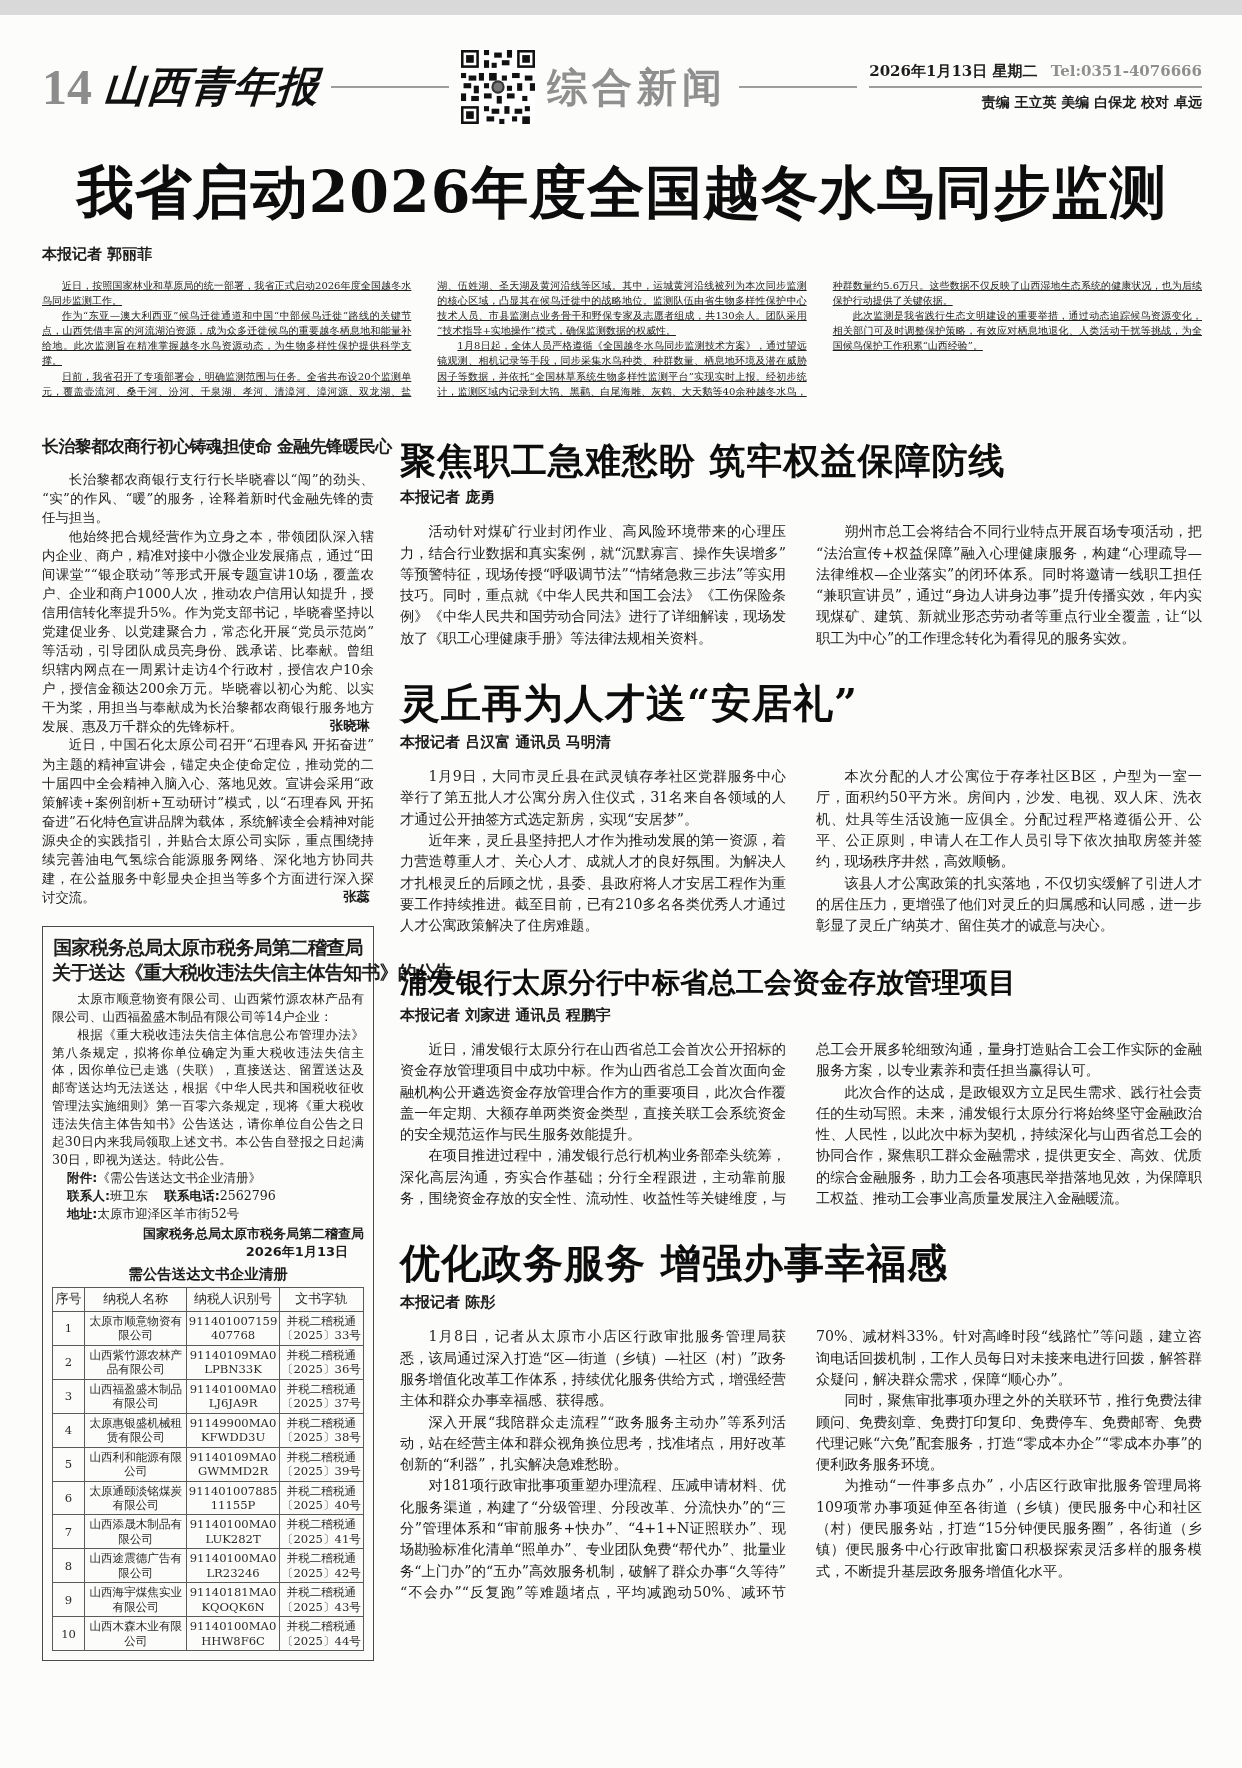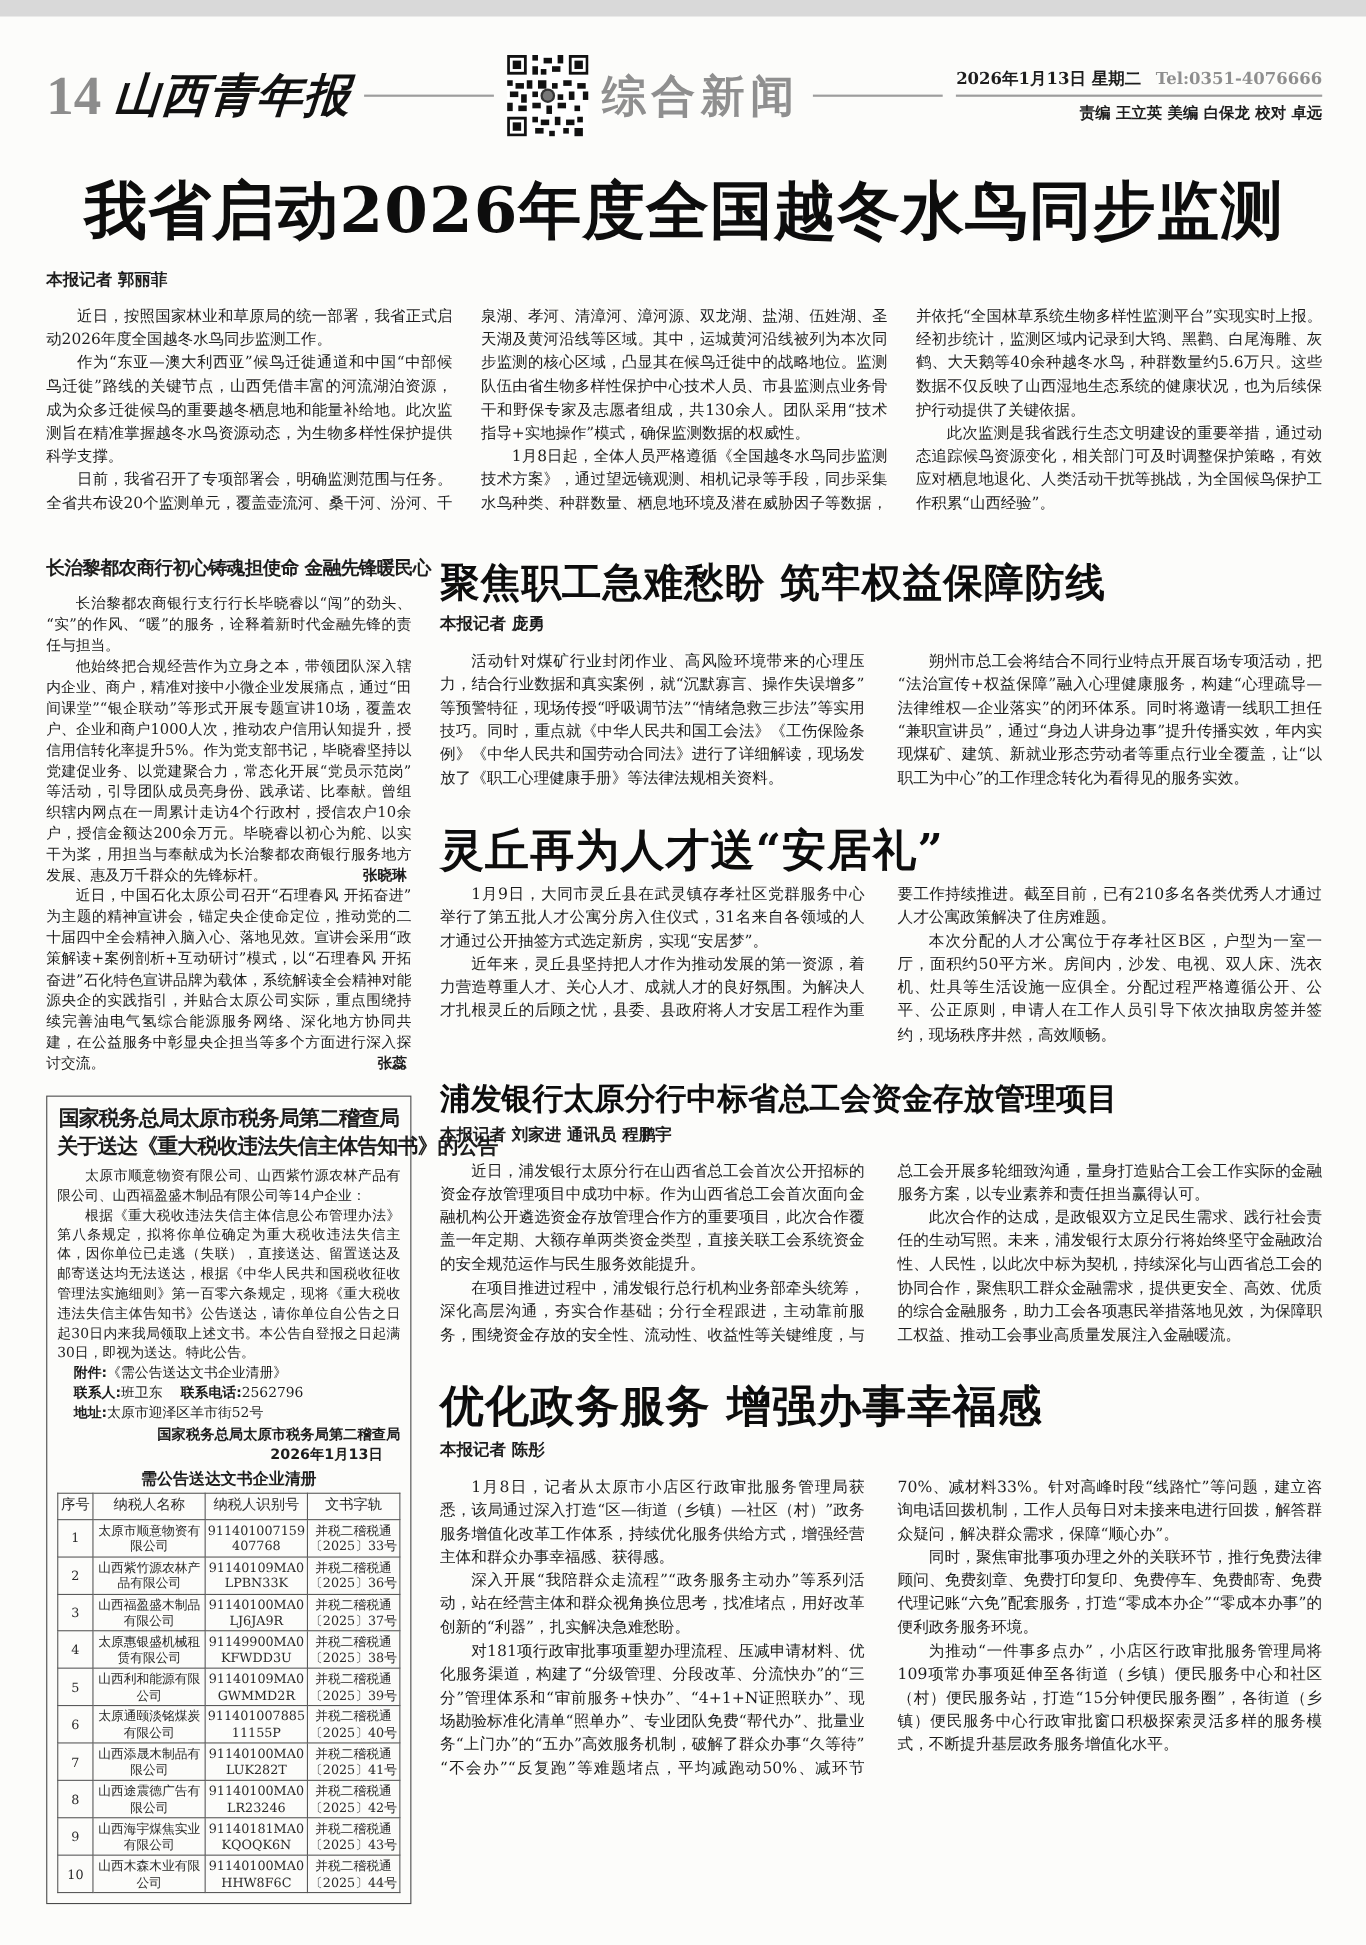--- a/index.html
+++ b/index.html
@@ -22,21 +22,21 @@
   .header-right { display:flex; flex-direction:column; justify-content:center; flex:none; }
   .header-right .row1 { font-size:15px; font-weight:bold; padding-bottom:5px; white-space:nowrap; }
   .header-right .row1 .tel { color:#8f8f8f; margin-left:8px; }
   .header-right .divider { height:2px; background:#9d9d9d; }
   .header-right .row2 { font-size:14px; font-weight:bold; padding-top:6px; text-align:right; white-space:nowrap; }
   
   .lead-title { text-align:center; font-size:57px; font-weight:900; letter-spacing:1px;
                 margin:30px 0 20px; line-height:1.15; font-family:"DejaVu Serif",serif; color:#0d0d0d; }
   .byline { font-weight:bold; font-size:15px; margin:4px 0 14px;
             font-family:"DejaVu Sans","Liberation Sans",sans-serif; }
-  .lead-body { column-count:3; column-gap:26px; font-size:14px; line-height:1.52; text-align:justify; }
+  .lead-body { column-count:3; column-gap:26px; font-size:10px; line-height:1.52; text-align:justify;text-decoration:underline; }
   p.para { text-indent:2em; margin:0; }
   
   .main-grid { display:flex; gap:26px; margin-top:30px; }
   .col-left { width:332px; flex:none; }
   .col-right { flex:1; min-width:0; }
   
   .l-title-sans { font-family:"DejaVu Sans","Liberation Sans",sans-serif; font-weight:900; font-size:17px;
                   letter-spacing:-0.6px; text-align:center; margin:6px 0 12px; white-space:nowrap; }
   .l-title-serif { font-weight:900; font-size:25px; text-align:center; margin:20px 0 12px; letter-spacing:0.5px; }
   .l-body { font-size:13.4px; line-height:1.42; text-align:justify; }
@@ -279,24 +279,26 @@
         <h2 class="r-title sz-md">聚焦职工急难愁盼  筑牢权益保障防线</h2>
         <div class="byline">本报记者 庞勇</div>
         <div class="r-body">
             <p class="para">活动针对煤矿行业封闭作业、高风险环境带来的心理压力，结合行业数据和真实案例，就“沉默寡言、操作失误增多”等预警特征，现场传授“呼吸调节法”“情绪急救三步法”等实用技巧。同时，重点就《中华人民共和国工会法》《工伤保险条例》《中华人民共和国劳动合同法》进行了详细解读，现场发放了《职工心理健康手册》等法律法规相关资料。</p>
             <p class="para">朔州市总工会将结合不同行业特点开展百场专项活动，把“法治宣传+权益保障”融入心理健康服务，构建“心理疏导—法律维权—企业落实”的闭环体系。同时将邀请一线职工担任“兼职宣讲员”，通过“身边人讲身边事”提升传播实效，年内实现煤矿、建筑、新就业形态劳动者等重点行业全覆盖，让“以职工为中心”的工作理念转化为看得见的服务实效。</p>
           </div>
       </div>
 
       <div class="r-article">
         <h2 class="r-title sz-lg">灵丘再为人才送“安居礼”</h2>
+        <div class="byline">本报记者 吕汉富 通讯员 马明清</div>
         <div class="r-body">
             <p class="para">1月9日，大同市灵丘县在武灵镇存孝社区党群服务中心举行了第五批人才公寓分房入住仪式，31名来自各领域的人才通过公开抽签方式选定新房，实现“安居梦”。</p>
             <p class="para">近年来，灵丘县坚持把人才作为推动发展的第一资源，着力营造尊重人才、关心人才、成就人才的良好氛围。为解决人才扎根灵丘的后顾之忧，县委、县政府将人才安居工程作为重要工作持续推进。截至目前，已有210多名各类优秀人才通过人才公寓政策解决了住房难题。</p>
             <p class="para">本次分配的人才公寓位于存孝社区B区，户型为一室一厅，面积约50平方米。房间内，沙发、电视、双人床、洗衣机、灶具等生活设施一应俱全。分配过程严格遵循公开、公平、公正原则，申请人在工作人员引导下依次抽取房签并签约，现场秩序井然，高效顺畅。</p>
+            <p class="para">该县人才公寓政策的扎实落地，不仅切实缓解了引进人才的居住压力，更增强了他们对灵丘的归属感和认同感，进一步彰显了灵丘广纳英才、留住英才的诚意与决心。</p>
           </div>
       </div>
 
       <div class="r-article">
         <h2 class="r-title sz-sm">浦发银行太原分行中标省总工会资金存放管理项目</h2>
         <div class="byline">本报记者 刘家进 通讯员 程鹏宇</div>
         <div class="r-body">
             <p class="para">近日，浦发银行太原分行在山西省总工会首次公开招标的资金存放管理项目中成功中标。作为山西省总工会首次面向金融机构公开遴选资金存放管理合作方的重要项目，此次合作覆盖一年定期、大额存单两类资金类型，直接关联工会系统资金的安全规范运作与民生服务效能提升。</p>
             <p class="para">在项目推进过程中，浦发银行总行机构业务部牵头统筹，深化高层沟通，夯实合作基础；分行全程跟进，主动靠前服务，围绕资金存放的安全性、流动性、收益性等关键维度，与总工会开展多轮细致沟通，量身打造贴合工会工作实际的金融服务方案，以专业素养和责任担当赢得认可。</p>
             <p class="para">此次合作的达成，是政银双方立足民生需求、践行社会责任的生动写照。未来，浦发银行太原分行将始终坚守金融政治性、人民性，以此次中标为契机，持续深化与山西省总工会的协同合作，聚焦职工群众金融需求，提供更安全、高效、优质的综合金融服务，助力工会各项惠民举措落地见效，为保障职工权益、推动工会事业高质量发展注入金融暖流。</p>

